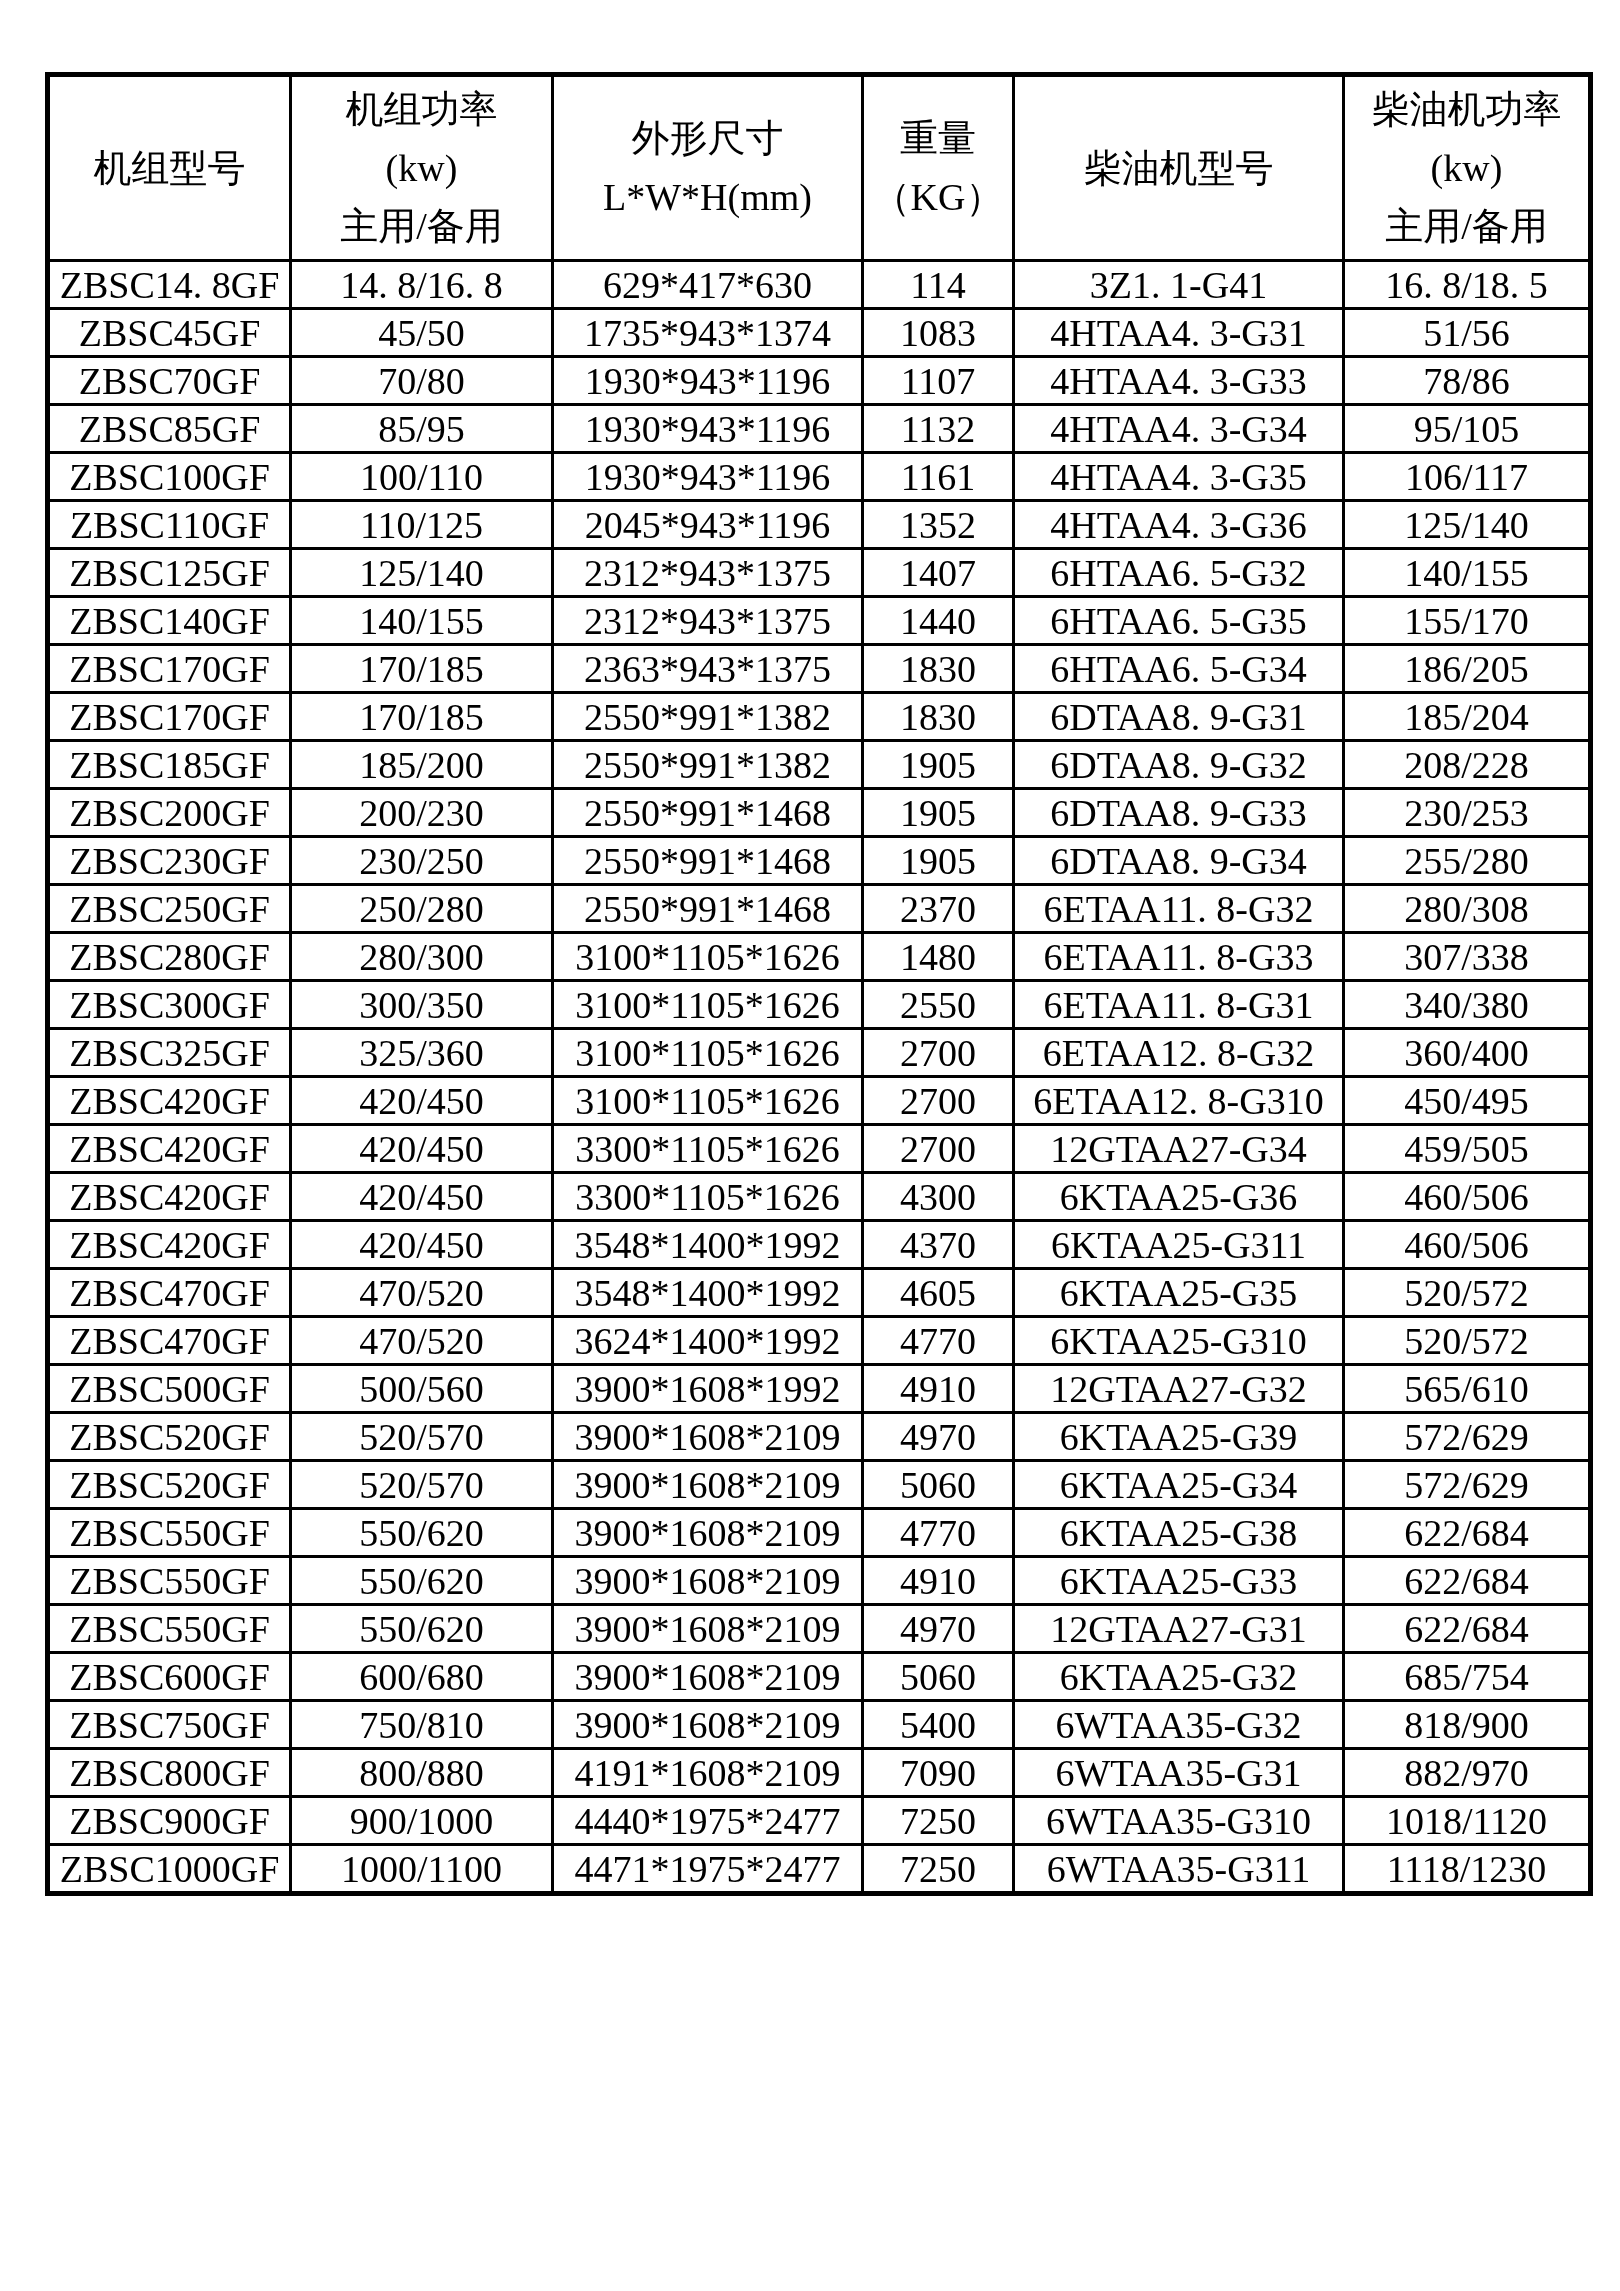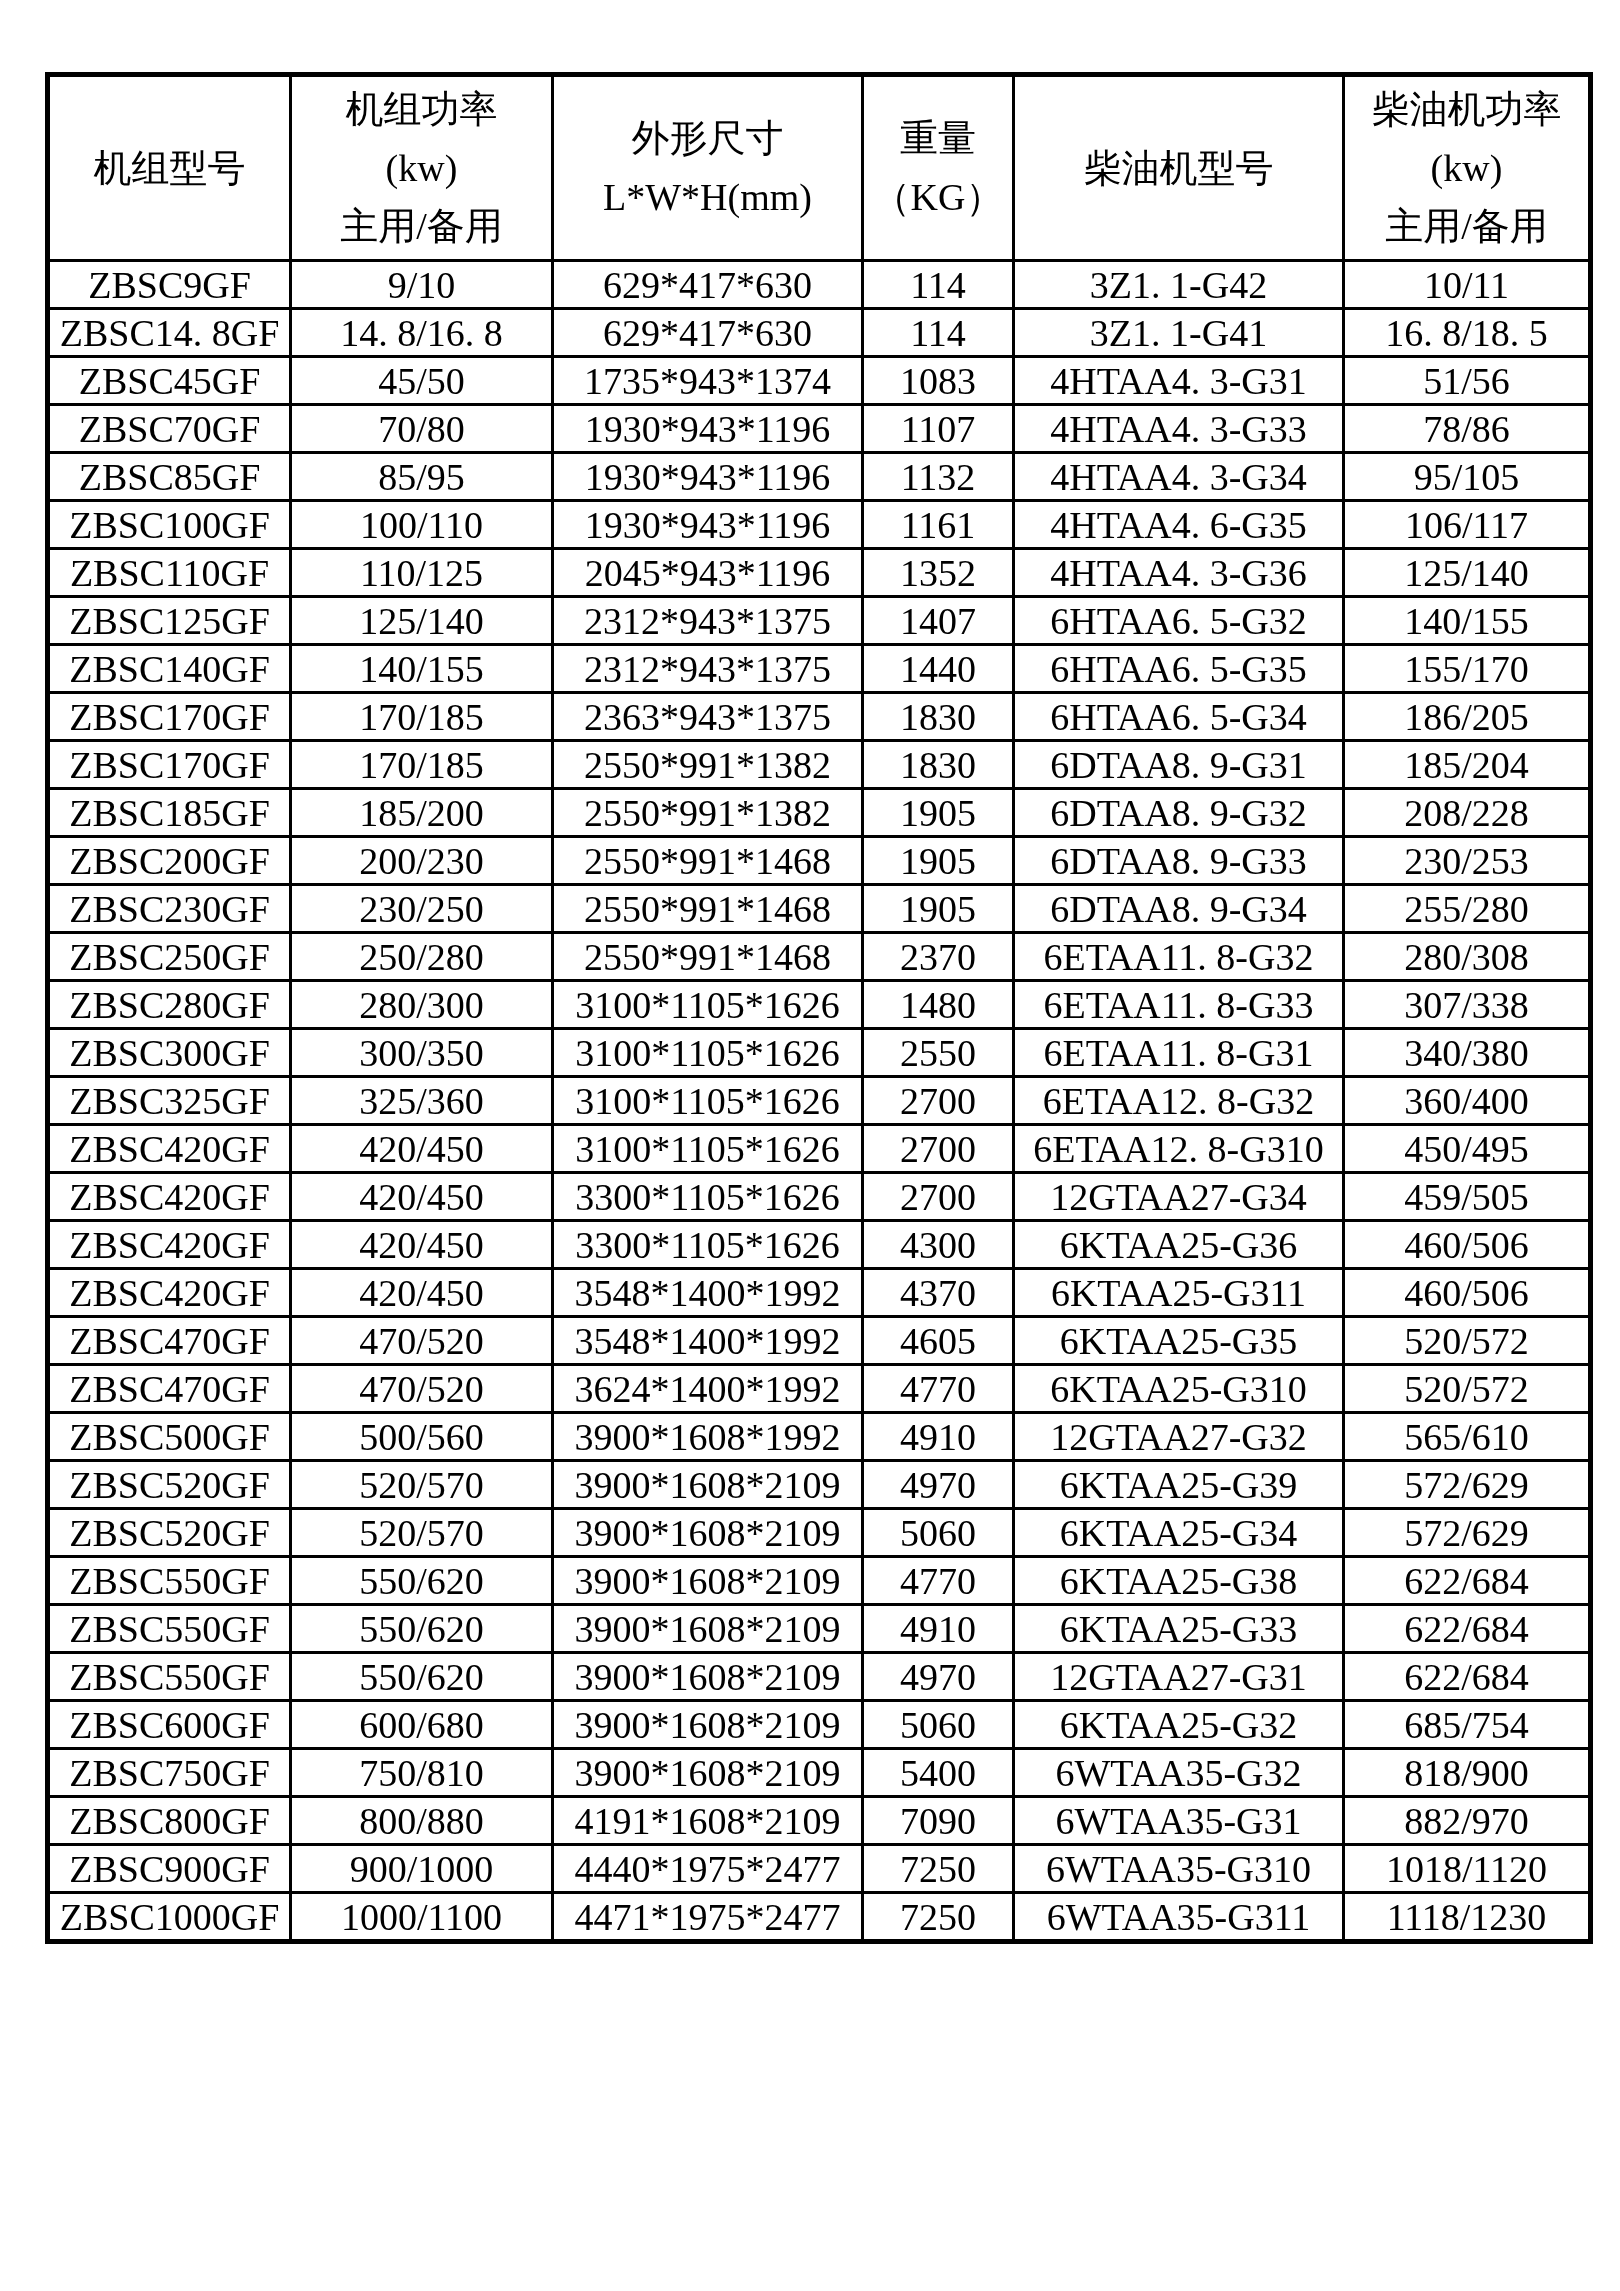--- a/index.html
+++ b/index.html
@@ -78,28 +78,20 @@
         <th>重量
 （KG）</th>
         <th>柴油机型号</th>
         <th>柴油机功率
 (kw)
 主用/备用</th>
       </tr>
     </thead>
     <tbody>
         <tr>
-          <td>ZBSC9GF</td>
-          <td>9/10</td>
-          <td>629*417*630</td>
-          <td>114</td>
-          <td>3Z1. 1-G42</td>
-          <td>10/11</td>
-        </tr>
-        <tr>
           <td>ZBSC14. 8GF</td>
           <td>14. 8/16. 8</td>
           <td>629*417*630</td>
           <td>114</td>
           <td>3Z1. 1-G41</td>
           <td>16. 8/18. 5</td>
         </tr>
         <tr>
           <td>ZBSC45GF</td>
           <td>45/50</td>
@@ -122,21 +114,21 @@
           <td>1930*943*1196</td>
           <td>1132</td>
           <td>4HTAA4. 3-G34</td>
           <td>95/105</td>
         </tr>
         <tr>
           <td>ZBSC100GF</td>
           <td>100/110</td>
           <td>1930*943*1196</td>
           <td>1161</td>
-          <td>4HTAA4. 6-G35</td>
+          <td>4HTAA4. 3-G35</td>
           <td>106/117</td>
         </tr>
         <tr>
           <td>ZBSC110GF</td>
           <td>110/125</td>
           <td>2045*943*1196</td>
           <td>1352</td>
           <td>4HTAA4. 3-G36</td>
           <td>125/140</td>
         </tr>

